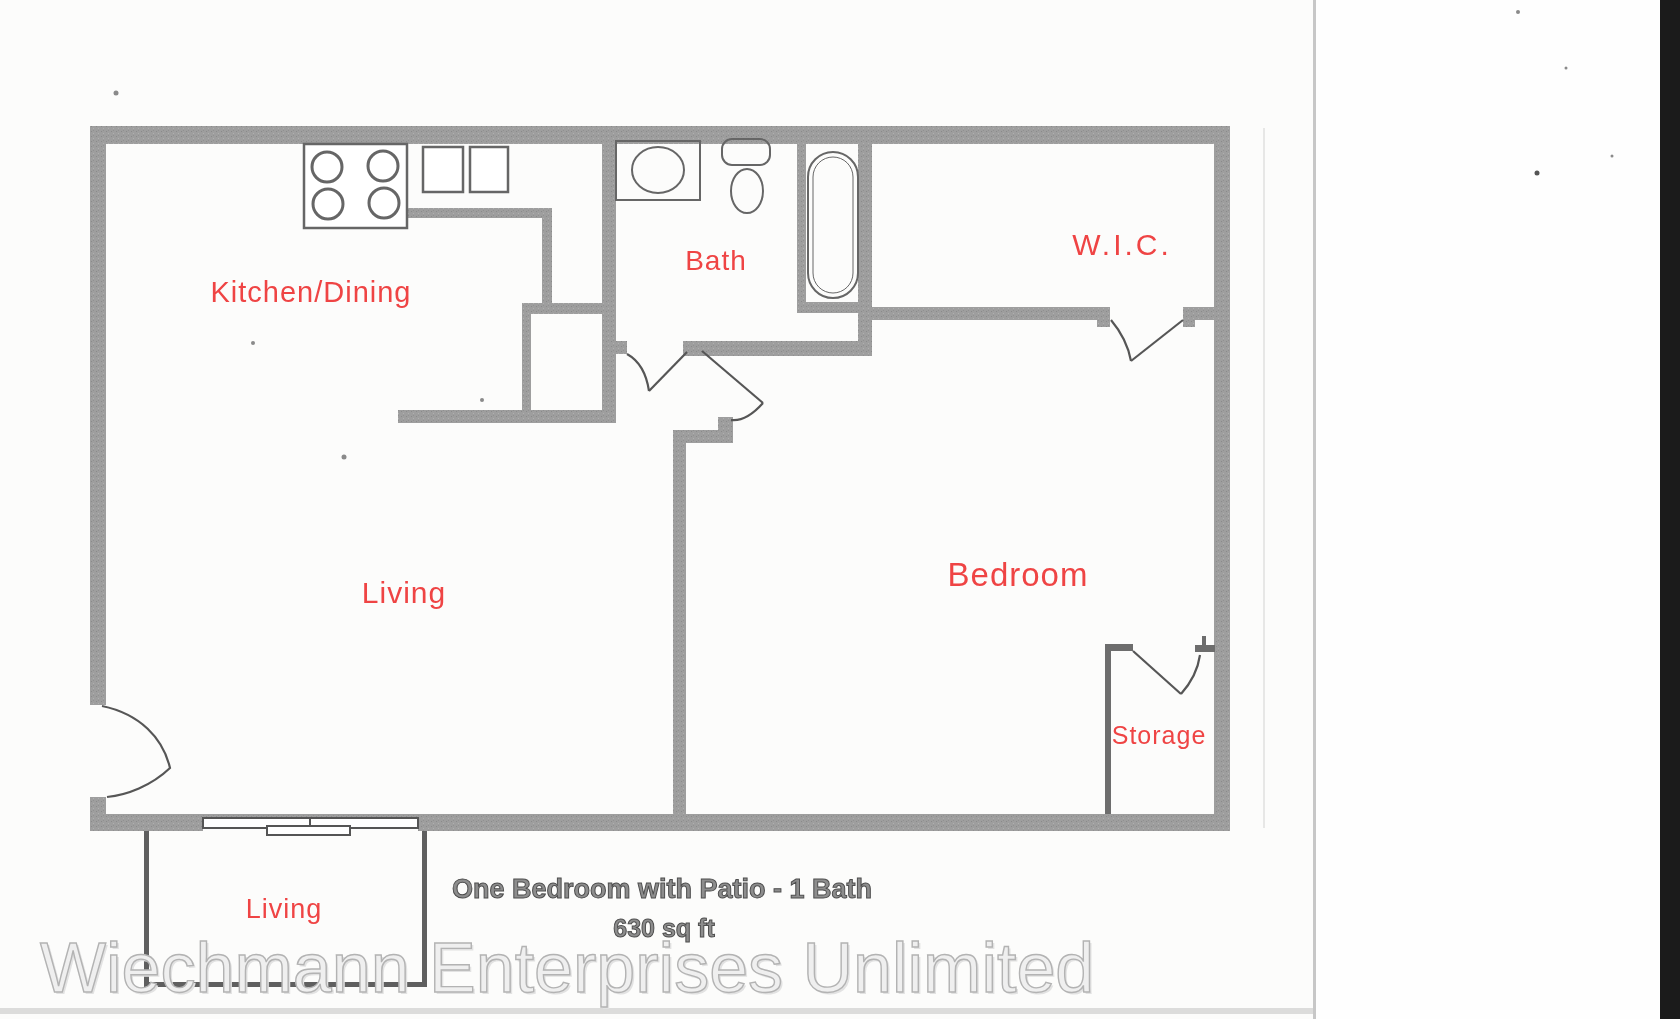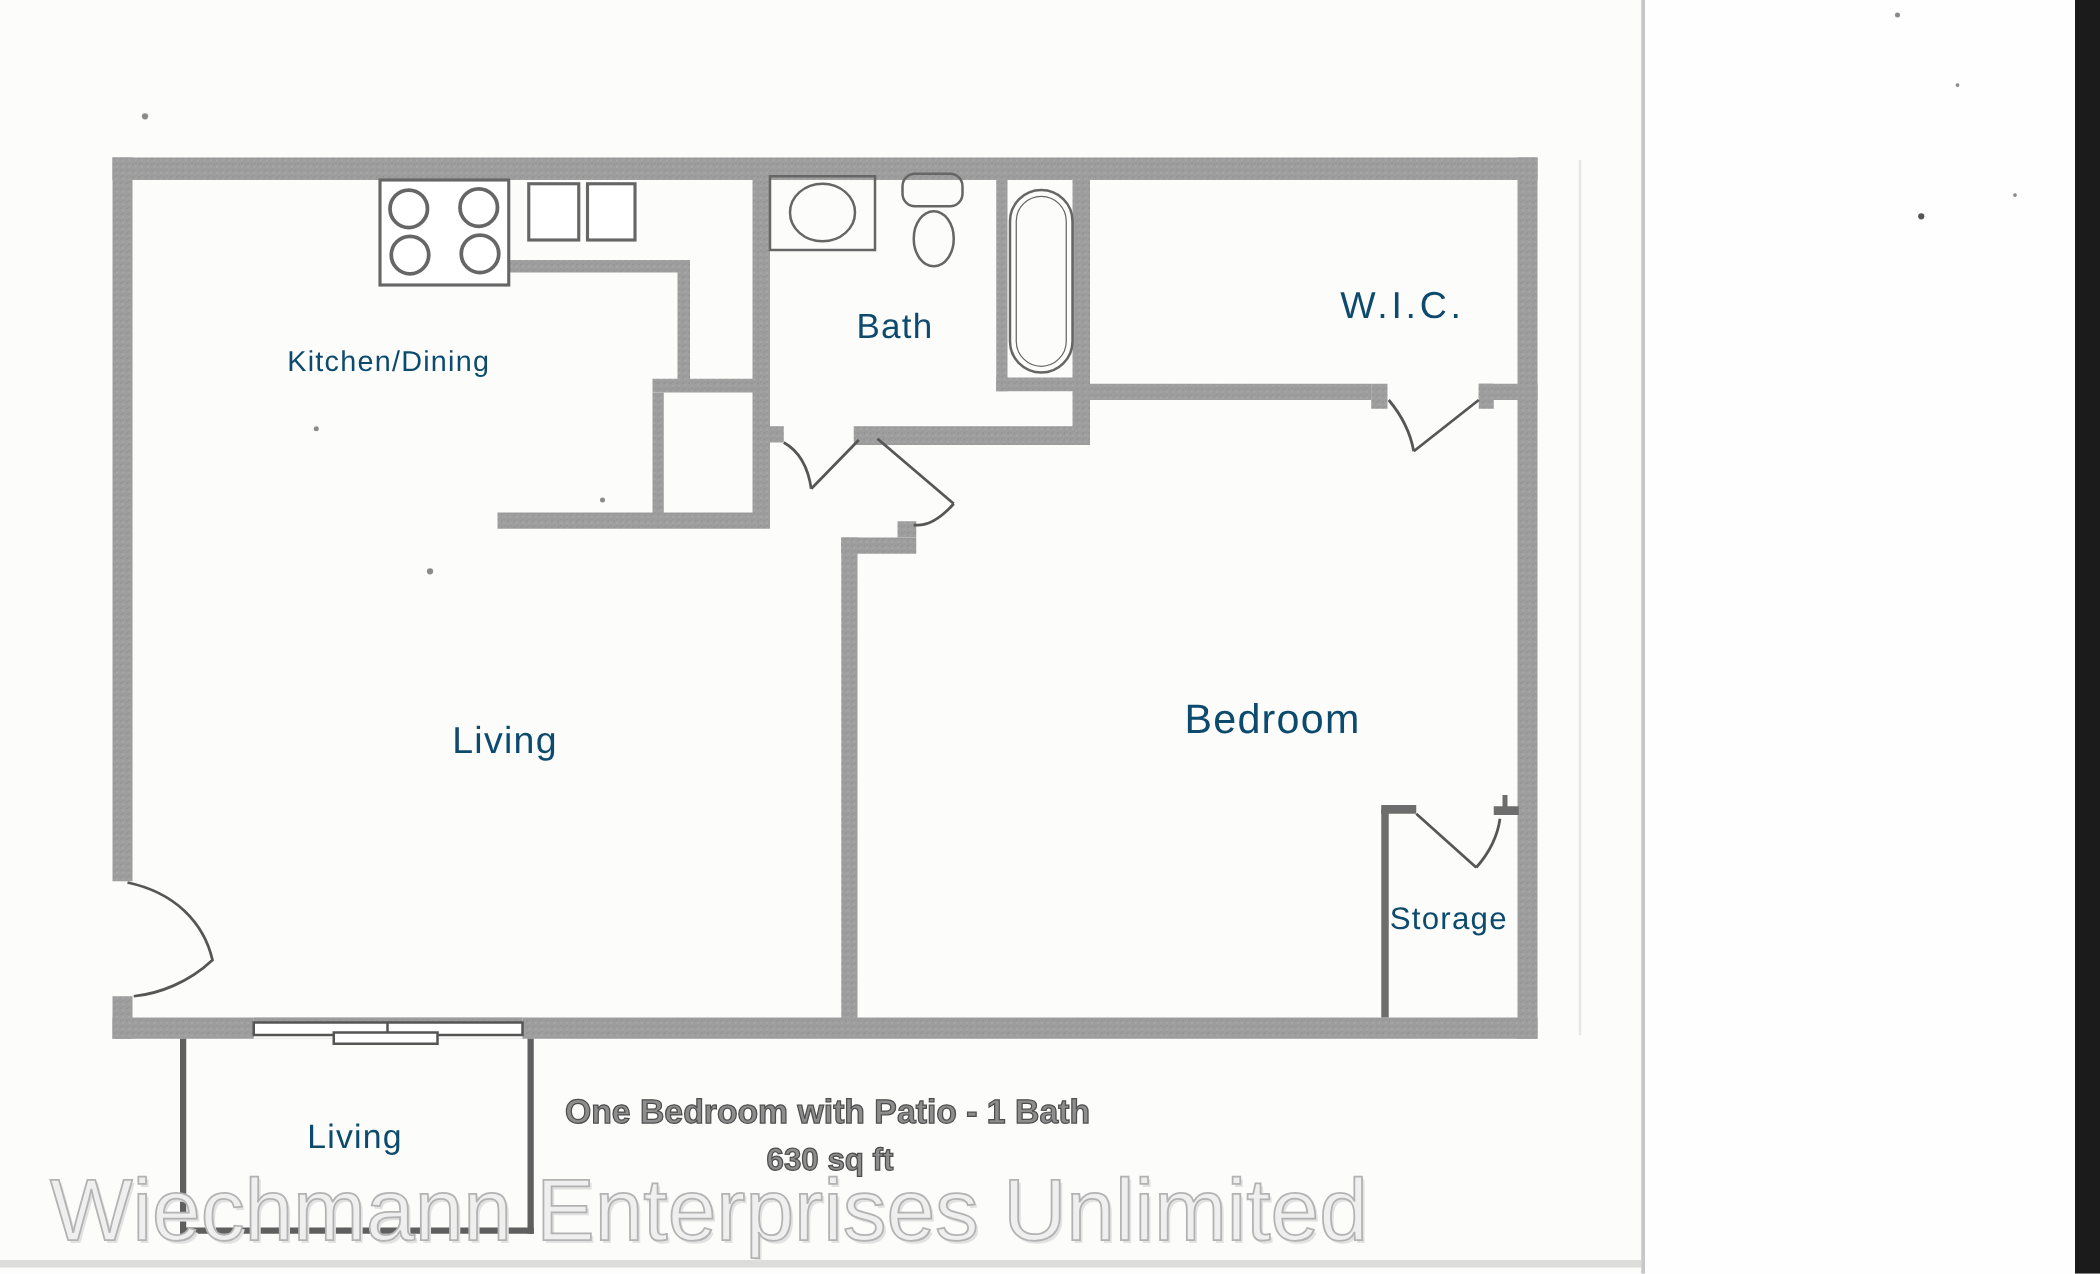--- a/index.html
+++ b/index.html
@@ -3,23 +3,23 @@
 <meta charset="utf-8">
 <style>
   html,body{margin:0;padding:0;background:#ffffff;}
   .stage{position:relative;width:1680px;height:1019px;overflow:hidden;
          font-family:"Liberation Sans",sans-serif;}
   .scan-page{position:absolute;left:0;top:0;width:1313px;height:1019px;
              background:#fcfcfb;border-right:3px solid #c7c7c7;}
   .right-margin{position:absolute;left:1316px;top:0;width:344px;height:1019px;background:#fefefe;}
   .scanner-edge{position:absolute;left:1660px;top:0;width:20px;height:1019px;background:#1b1b1b;}
   svg.plan{position:absolute;left:0;top:0;}
-  .room-label{position:absolute;color:#0c4a6e;white-space:nowrap;
+  .room-label{position:absolute;color:#ef4444;white-space:nowrap;
               transform:translateX(-50%);letter-spacing:1px;}
-  .lbl-kitchen{left:311px;top:276px;font-size:23px;}
+  .lbl-kitchen{left:311px;top:276px;font-size:29px;}
   .lbl-bath{left:716px;top:245px;font-size:28px;}
   .lbl-wic{left:1122px;top:228px;font-size:30px;letter-spacing:3px;}
   .lbl-living{left:404px;top:576px;font-size:30px;}
   .lbl-bedroom{left:1018px;top:556px;font-size:33px;}
   .lbl-storage{left:1159px;top:721px;font-size:25px;}
   .lbl-patio{left:284px;top:894px;font-size:27px;}
   .caption{position:absolute;transform:translateX(-50%);white-space:nowrap;
            font-family:Liberation Sans, sans-serif;font-weight:bold;
            color:#8d8d8d;-webkit-text-stroke:1px #4e4e4e;}
   .caption-title{left:662px;top:874px;font-size:27px;}

